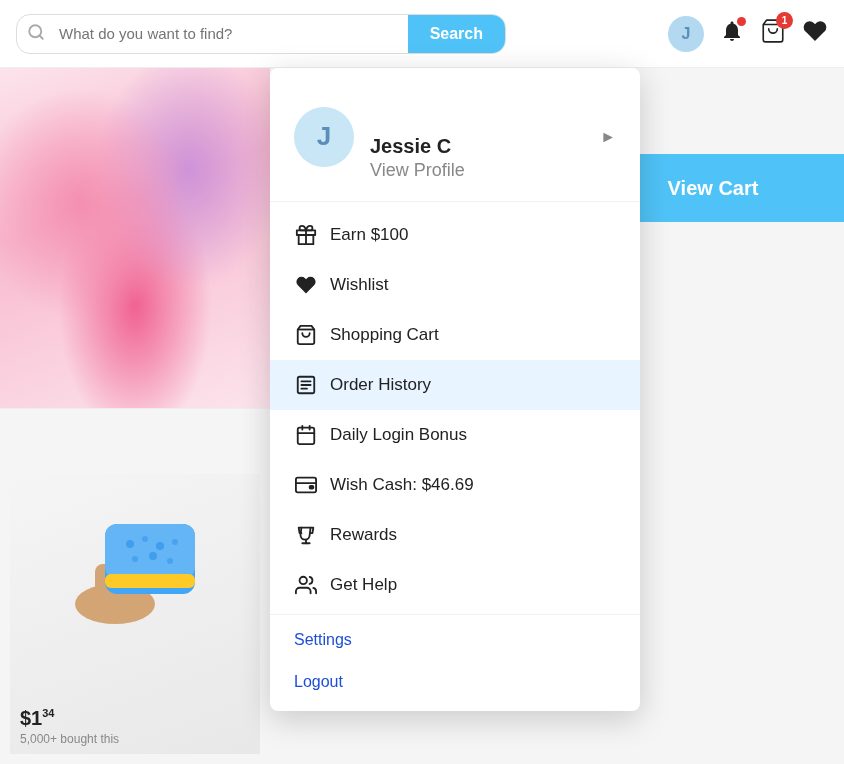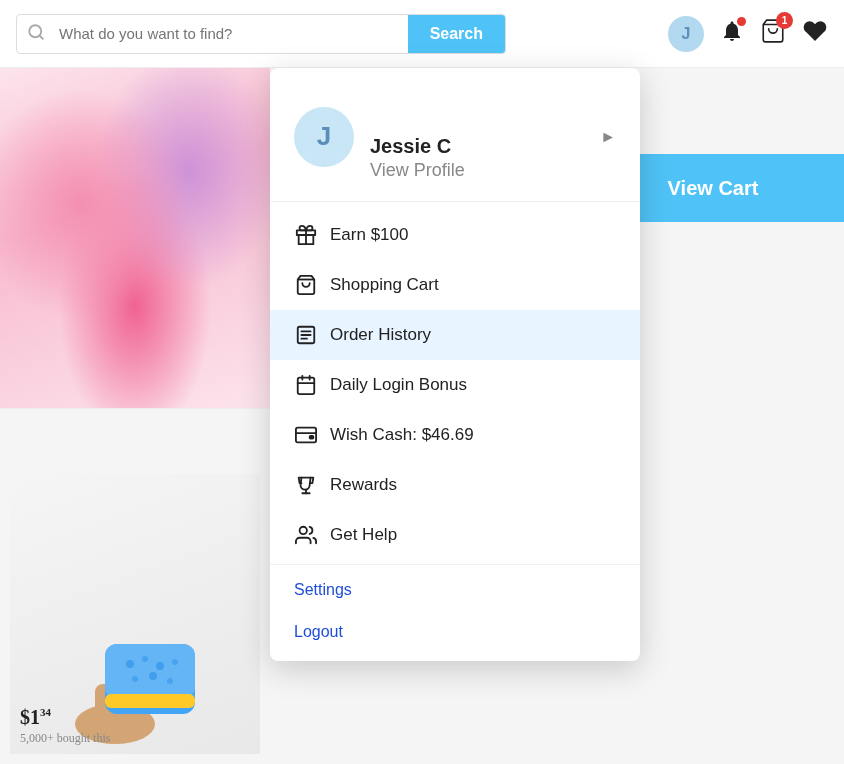--- a/index.html
+++ b/index.html
@@ -24,21 +24,21 @@
       position: relative;
       z-index: 10;
     }
 
     .search-bar {
       display: flex;
       align-items: center;
       flex: 1;
       max-width: 490px;
       border: 1.5px solid #ddd;
-      border-radius: 4px;
+      border-radius: 14px;
       overflow: hidden;
       background: #fff;
     }
 
     .search-icon-wrap {
       padding: 0 10px;
       color: #aaa;
       font-size: 16px;
     }
 
@@ -334,21 +334,21 @@
 
 <div class="main-content">
 
   <div class="products-area">
 
     <div class="product-img-1">
       <div class="product-img-1-decor"></div>
     </div>
 
     <div class="product-img-2">
-      <div style="width:100%;height:280px;background:linear-gradient(160deg,#f5f5f5 0%,#e8e8e8 100%);position:relative;display:flex;align-items:flex-end;justify-content:center;font-family:Liberation Serif, serif;">
+      <div style="width:100%;height:280px;background:linear-gradient(160deg,#f5f5f5 0%,#e8e8e8 100%);position:relative;display:flex;align-items:flex-start;justify-content:center;">
 
         <svg width="180" height="160" viewBox="0 0 180 160">
 
           <ellipse cx="70" cy="130" rx="40" ry="20" fill="#d4a574"></ellipse>
           <rect x="50" y="90" width="50" height="50" rx="8" fill="#d4a574"></rect>
 
           <rect x="60" y="50" width="90" height="70" rx="12" fill="#42a5f5"></rect>
           <rect x="60" y="50" width="90" height="55" rx="12" fill="#64b5f6"></rect>
 
           <rect x="60" y="100" width="90" height="14" rx="6" fill="#ffca28"></rect>
@@ -392,20 +392,28 @@
             <polyline points="20 12 20 22 4 22 4 12"></polyline>
             <rect x="2" y="7" width="20" height="5"></rect>
             <line x1="12" y1="22" x2="12" y2="7"></line>
             <path d="M12 7H7.5a2.5 2.5 0 010-5C11 2 12 7 12 7z"></path>
             <path d="M12 7h4.5a2.5 2.5 0 000-5C13 2 12 7 12 7z"></path>
           </svg>
         </span>
         <span>Earn $100</span>
       </div>
 
+      <div class="menu-item">
+        <span class="menu-icon">
+          <svg width="22" height="22" viewBox="0 0 24 24" fill="#222">
+            <path d="M20.84 4.61a5.5 5.5 0 00-7.78 0L12 5.67l-1.06-1.06a5.5 5.5 0 00-7.78 7.78l1.06 1.06L12 21.23l7.78-7.78 1.06-1.06a5.5 5.5 0 000-7.78z"></path>
+          </svg>
+        </span>
+        <span>Wishlist</span>
+      </div>
 
       <div class="menu-item">
         <span class="menu-icon">
           <svg width="22" height="22" viewBox="0 0 24 24" fill="#222">
             <path d="M6 2L3 6v14a2 2 0 002 2h14a2 2 0 002-2V6l-3-4z" fill="none" stroke="#222" stroke-width="2" stroke-linecap="round" stroke-linejoin="round"></path>
             <line x1="3" y1="6" x2="21" y2="6" stroke="#222" stroke-width="2"></line>
             <path d="M16 10a4 4 0 01-8 0" fill="none" stroke="#222" stroke-width="2" stroke-linecap="round" stroke-linejoin="round"></path>
           </svg>
         </span>
         <span>Shopping Cart</span>

